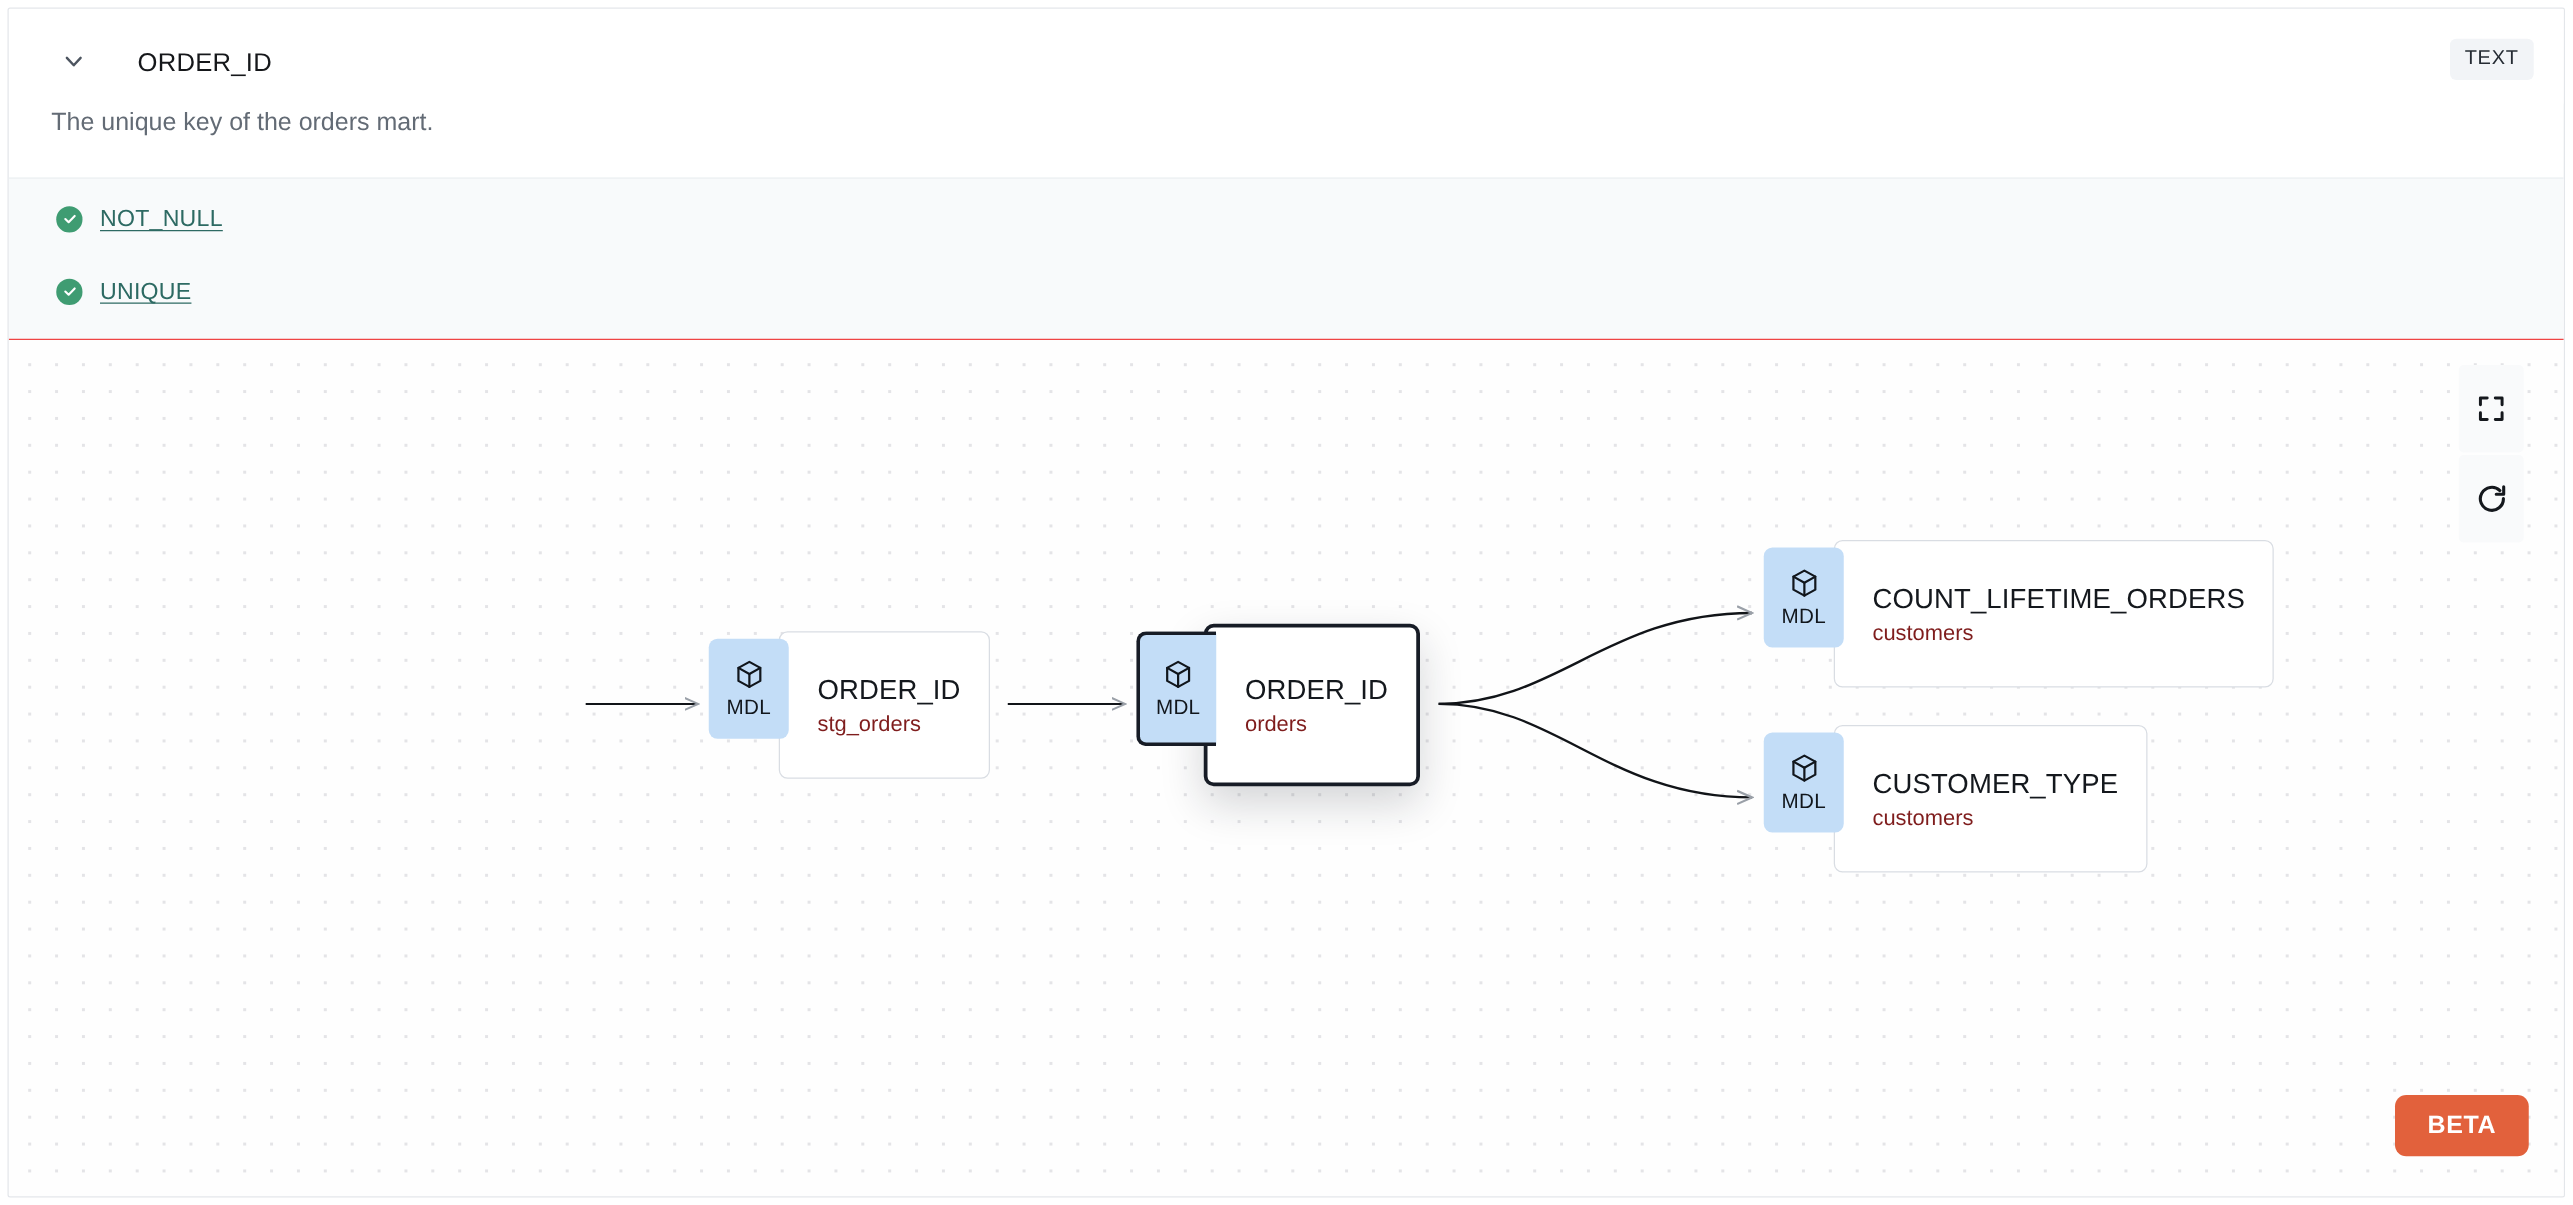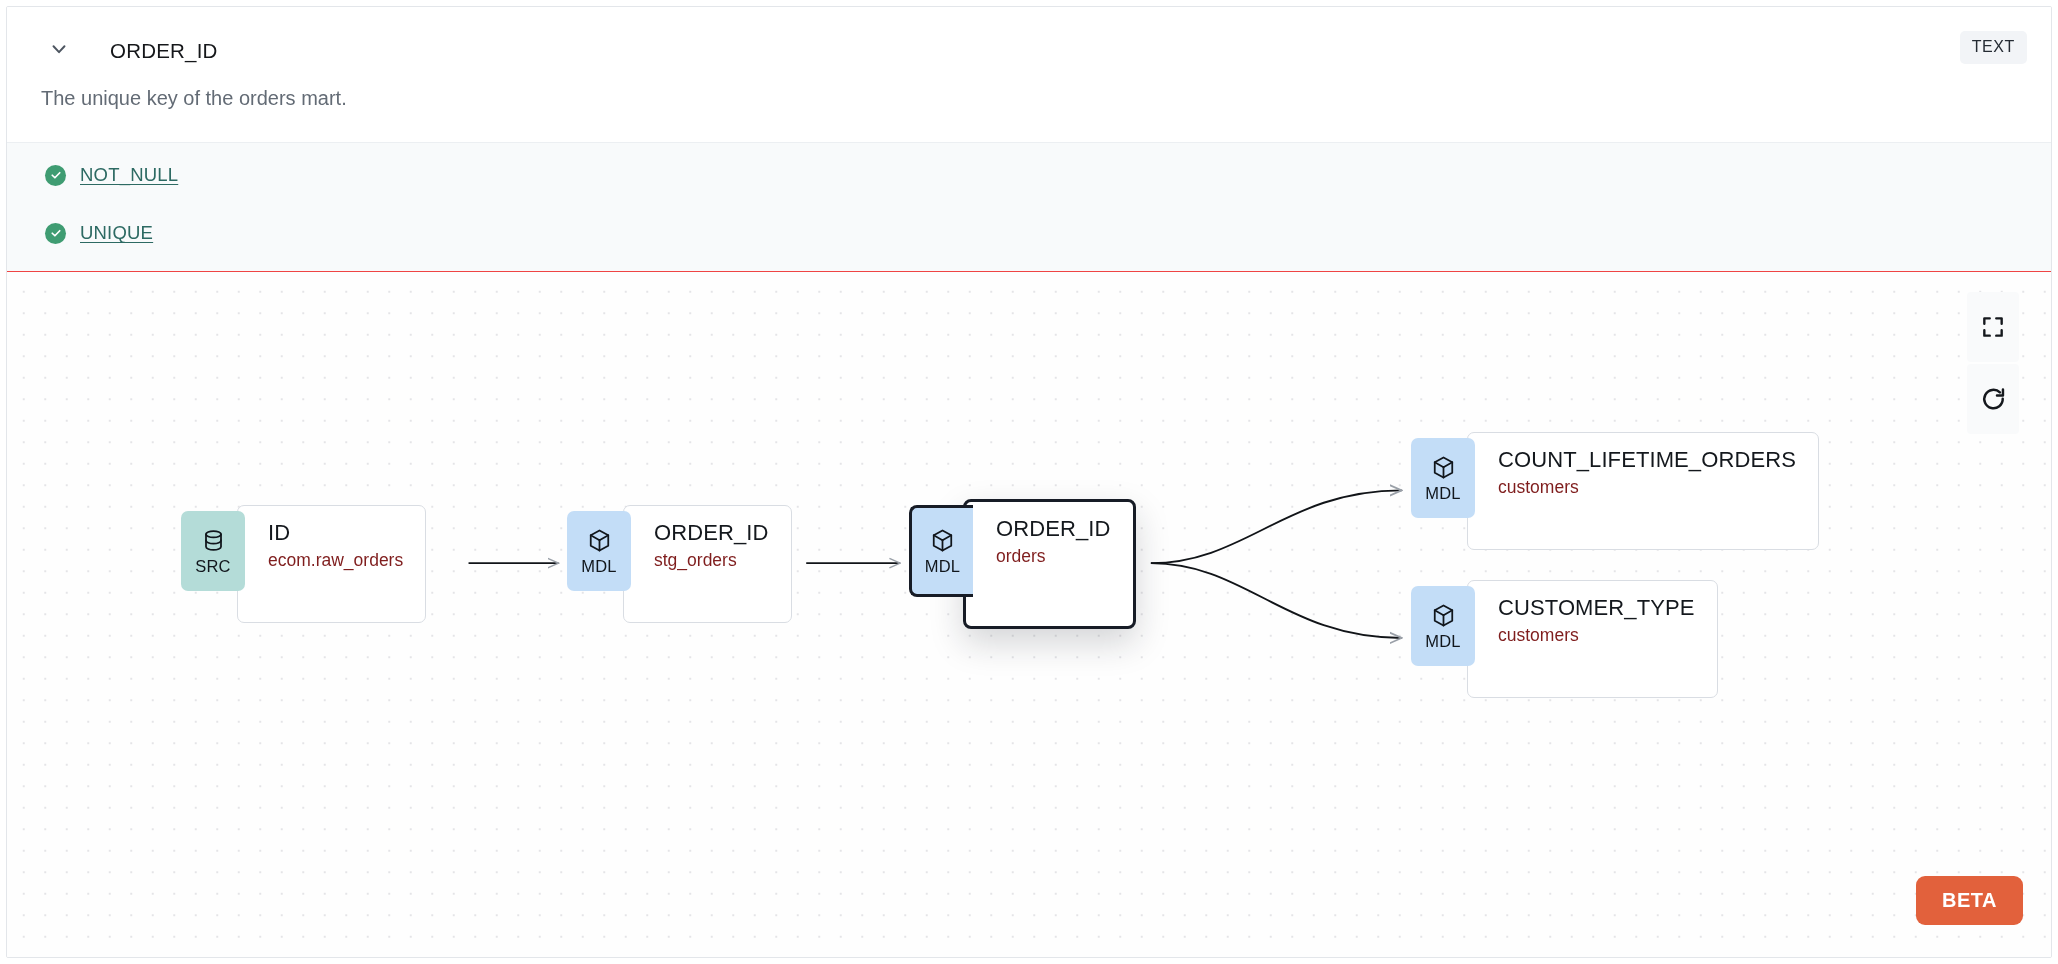--- a/index.html
+++ b/index.html
@@ -123,21 +123,21 @@
     font-size: 16.5px; color: #11161c;
     letter-spacing: .2px; line-height: 1;
   }
   .body {
     background: #ffffff;
     border: 1px solid #d9dde3;
     border-radius: 7px;
     margin-left: -8px;
     padding: 14px 22px 14px 30px;
     display: flex; flex-direction: column;
-    justify-content: flex-start;
+    justify-content: center;
     gap: 4px;
   }
   .n-name {
     font-size: 22px; color: #14181d; white-space: nowrap;
     letter-spacing: .1px;
   }
   .n-sub {
     font-size: 17.5px; color: #7f1d1d; white-space: nowrap;
   }
 
@@ -234,36 +234,20 @@
         <marker id="arw" viewBox="0 0 10 10" refX="9" refY="5" markerWidth="7" markerHeight="7" orient="auto-start-reverse">
           <path d="M0,1 L9,5 L0,9" fill="none" stroke="#9aa0a8" stroke-width="1.3"></path>
         </marker>
       </defs>
       <path d="M 462 292 L 552 292" stroke="#111418" stroke-width="1.7" fill="none" marker-end="url(#arw)"></path>
       <path d="M 800 292 L 894 292" stroke="#111418" stroke-width="1.7" fill="none" marker-end="url(#arw)"></path>
       <path d="M 1145 292 C 1240 292, 1280 219, 1396 219" stroke="#111418" stroke-width="1.9" fill="none" marker-end="url(#arw)"></path>
       <path d="M 1145 292 C 1240 292, 1280 367, 1396 367" stroke="#111418" stroke-width="1.9" fill="none" marker-end="url(#arw)"></path>
     </svg>
 
-    <div class="node" id="n-src">
-      <div class="badge src">
-        <span class="badge-ico">
-          <svg width="25" height="25" viewBox="0 0 24 24" fill="none" stroke="#11161c" stroke-width="1.7" stroke-linecap="round" stroke-linejoin="round">
-            <ellipse cx="12" cy="6" rx="7.2" ry="3"></ellipse>
-            <path d="M4.8 6v12c0 1.66 3.22 3 7.2 3s7.2-1.34 7.2-3V6"></path>
-            <path d="M4.8 12c0 1.66 3.22 3 7.2 3s7.2-1.34 7.2-3"></path>
-          </svg>
-        </span>
-        <span class="badge-lbl">SRC</span>
-      </div>
-      <div class="body">
-        <div class="n-name">ID</div>
-        <div class="n-sub">ecom.raw_orders</div>
-      </div>
-    </div>
 
     <div class="node" id="n-stg">
       <div class="badge mdl">
         <span class="badge-ico">
           <svg width="25" height="25" viewBox="0 0 24 24" fill="none" stroke="#11161c" stroke-width="1.7" stroke-linecap="round" stroke-linejoin="round">
             <path d="M12 2.4 20.4 7v10L12 21.6 3.6 17V7z"></path>
             <path d="M3.6 7 12 11.7 20.4 7"></path>
             <path d="M12 11.7v9.9"></path>
           </svg>
         </span>

